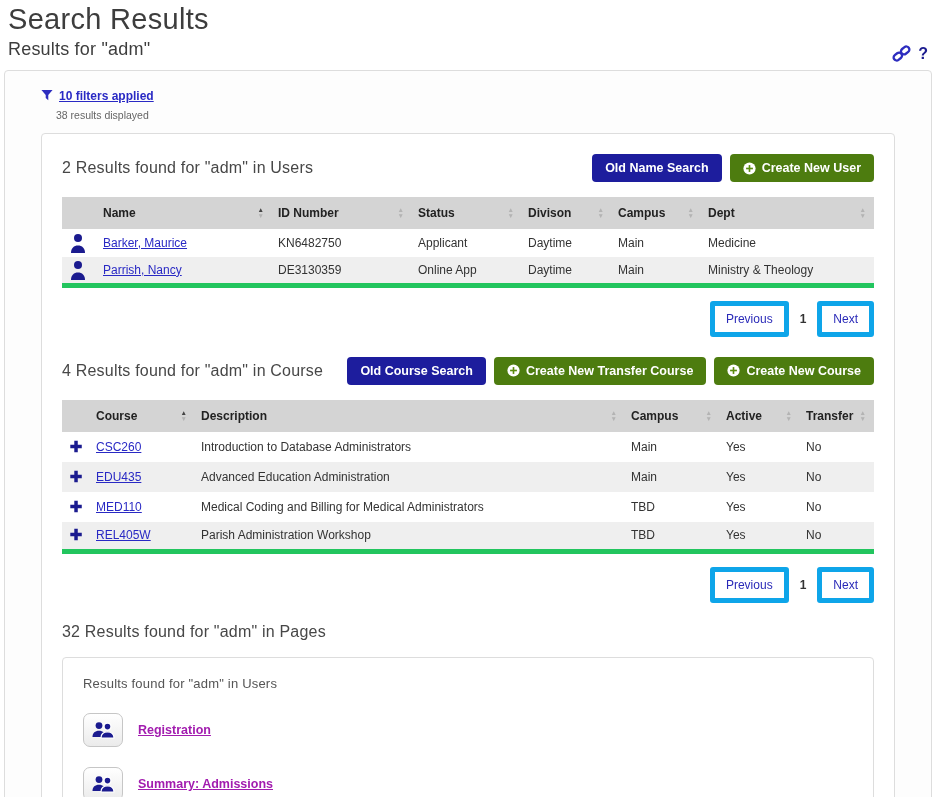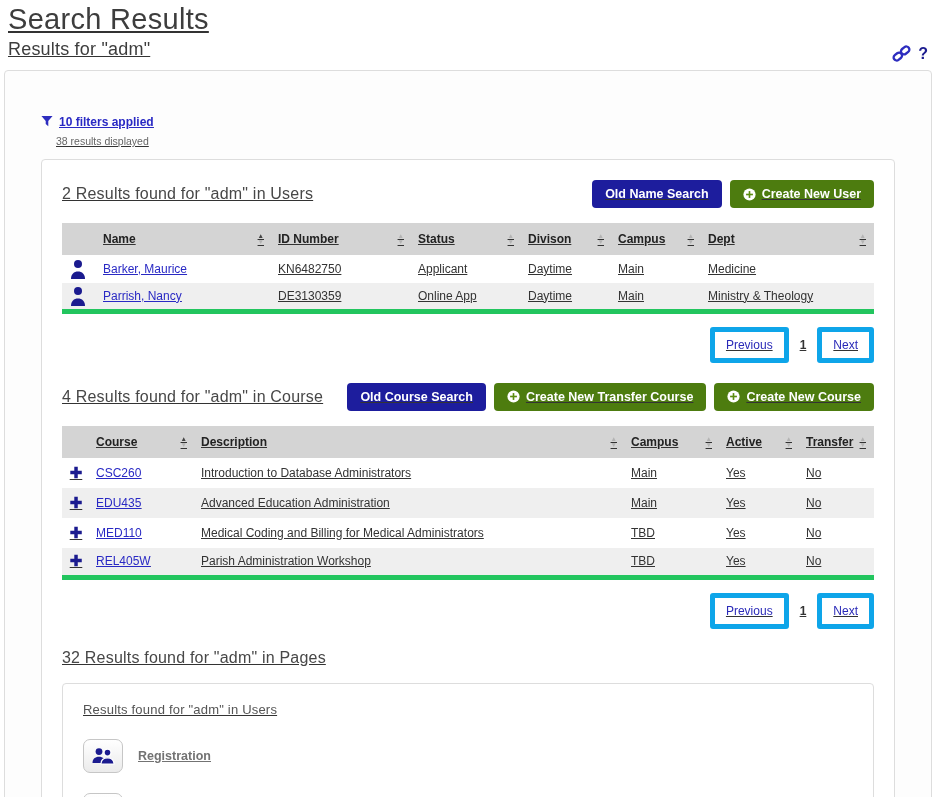--- a/index.html
+++ b/index.html
@@ -2,39 +2,39 @@
 <html><head>
 <meta charset="utf-8">
 <style>
   * { box-sizing: border-box; margin: 0; padding: 0; }
   html, body { background: #fff; }
   body {
     width: 936px; height: 797px; overflow: hidden;
     font-family: "Liberation Sans", sans-serif;
     color: #333;
   }
-  .viewport { position: relative; width: 936px; height: 797px; overflow: hidden; text-decoration: underline; }
+  .viewport { position: relative; width: 936px; height: 797px; overflow: hidden; }
 
   
   .page-header { padding: 2px 8px 0 8px; position: relative; }
   .page-title { font-size: 29px; font-weight: 500; color: #3d3d3d; letter-spacing: .3px; line-height: 34px; }
   .page-subtitle { font-size: 18px; font-weight: 400; color: #3d3d3d; letter-spacing: .2px; margin-top: 3px; }
   .header-icons { position: absolute; right: 8px; top: 44px; display: flex; align-items: center; gap: 7px; }
   .help-glyph { color: #1b1b8f; font-weight: bold; font-size: 16px; cursor: pointer; }
   .link-glyph svg { display: block; }
 
   
   .outer-panel {
     margin: 10px 4px 0 4px; height: 900px;
     background: #fdfdfd; border: 1px solid #ddd; border-radius: 4px;
     padding: 16px 36px 20px 36px;
   }
 
   .filter-bar { margin-bottom: 12px; }
-  .filter-link-row { display: flex; align-items: center; gap: 6px; margin-top: 26px; }
+  .filter-link-row { display: flex; align-items: center; gap: 6px; }
   .filter-link { font-size: 12px; font-weight: bold; color: #2929c4; text-decoration: underline; cursor: pointer; }
   .filter-summary { font-size: 10.5px; color: #666; margin: 4px 0 0 15px; }
 
   
   .main-card { background: #fff; border: 1px solid #ddd; border-radius: 4px; padding: 20px 20px 24px 20px; height: 840px; }
 
   .section-head { display: flex; align-items: center; justify-content: space-between; margin-bottom: 15px; }
   .section-heading { font-size: 16px; font-weight: 400; color: #474747; letter-spacing: .2px; }
   .btn-group { display: flex; gap: 8px; }
   .btn { border: none; border-radius: 4px; color: #fff; font-family: "Liberation Sans", sans-serif;
@@ -67,21 +67,21 @@
               font-family: "Liberation Sans", sans-serif; font-size: 12px; padding: 6px 11px; cursor: pointer; }
   .page-num { font-size: 12px; font-weight: bold; color: #333; }
 
   
   .pages-heading { font-size: 16px; font-weight: 400; color: #474747; margin: 6px 0 16px 0; letter-spacing: .2px; }
   .sub-card { border: 1px solid #ddd; border-radius: 4px; background: #fff; padding: 18px 20px; height: 200px; }
   .sub-card-heading { font-size: 13px; color: #555; letter-spacing: .2px; margin-bottom: 22px; }
   .page-result-item { display: flex; align-items: center; gap: 15px; margin-bottom: 20px; }
   .icon-tile { width: 40px; height: 34px; border: 1px solid #c6c6c6; border-radius: 7px;
                background: linear-gradient(#ffffff, #ebebeb); display: flex; align-items: center; justify-content: center; cursor: pointer; }
-  .page-result-link { font-size: 12.5px; font-weight: bold; color: #737373; text-decoration: underline; cursor: pointer; }
+  .page-result-link { font-size: 12.5px; font-weight: bold; color: #a21caf; text-decoration: underline; cursor: pointer; }
 
   
   .users-table col.c-icon { width: 35px; }
   .users-table col.c-name { width: 175px; }
   .users-table col.c-id { width: 140px; }
   .users-table col.c-status { width: 110px; }
   .users-table col.c-div { width: 90px; }
   .users-table col.c-campus { width: 90px; }
 
   

